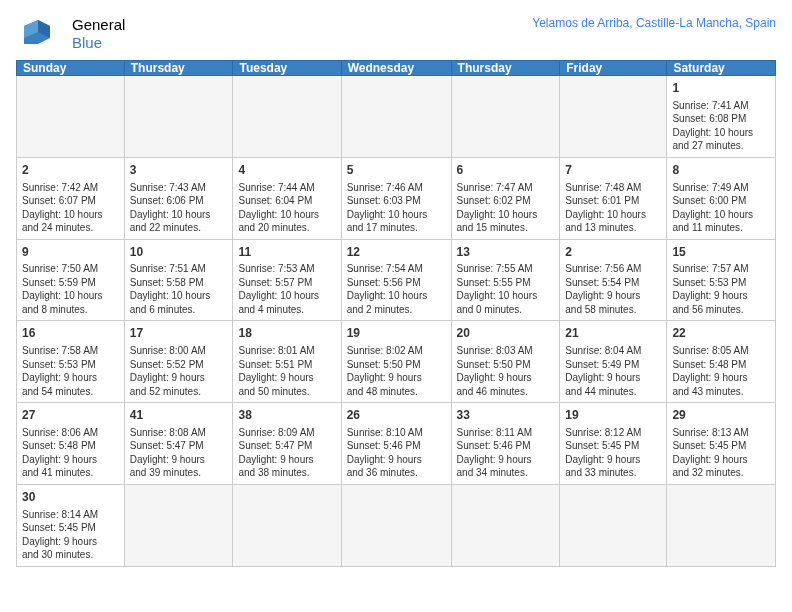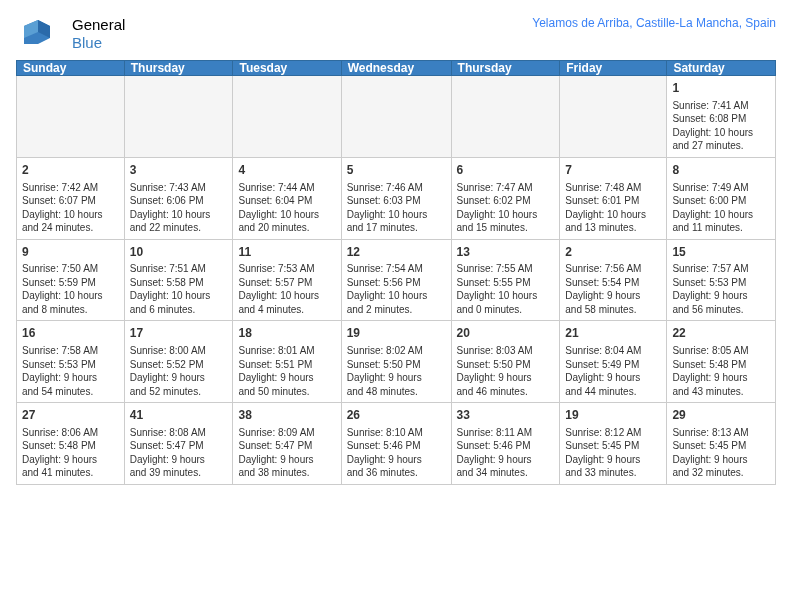--- a/index.html
+++ b/index.html
@@ -246,14 +246,26 @@
         </td>
         <td>
           <span class="day-number">19</span>
           <div class="day-info">Sunrise: 8:12 AM<br>Sunset: 5:45 PM<br>Daylight: 9 hours<br>and 33 minutes.</div>
         </td>
         <td>
           <span class="day-number">29</span>
           <div class="day-info">Sunrise: 8:13 AM<br>Sunset: 5:45 PM<br>Daylight: 9 hours<br>and 32 minutes.</div>
         </td>
       </tr>
+      <tr class="last-row">
+        <td>
+          <span class="day-number">30</span>
+          <div class="day-info">Sunrise: 8:14 AM<br>Sunset: 5:45 PM<br>Daylight: 9 hours<br>and 30 minutes.</div>
+        </td>
+        <td class="empty"></td>
+        <td class="empty"></td>
+        <td class="empty"></td>
+        <td class="empty"></td>
+        <td class="empty"></td>
+        <td class="empty"></td>
+      </tr>
     </tbody>
 </table>
 
 </body></html>

